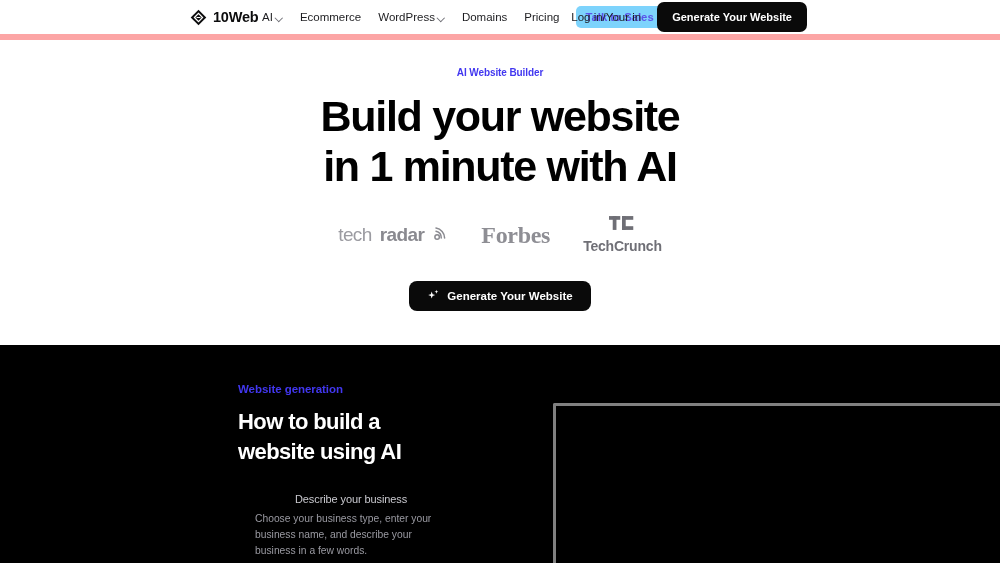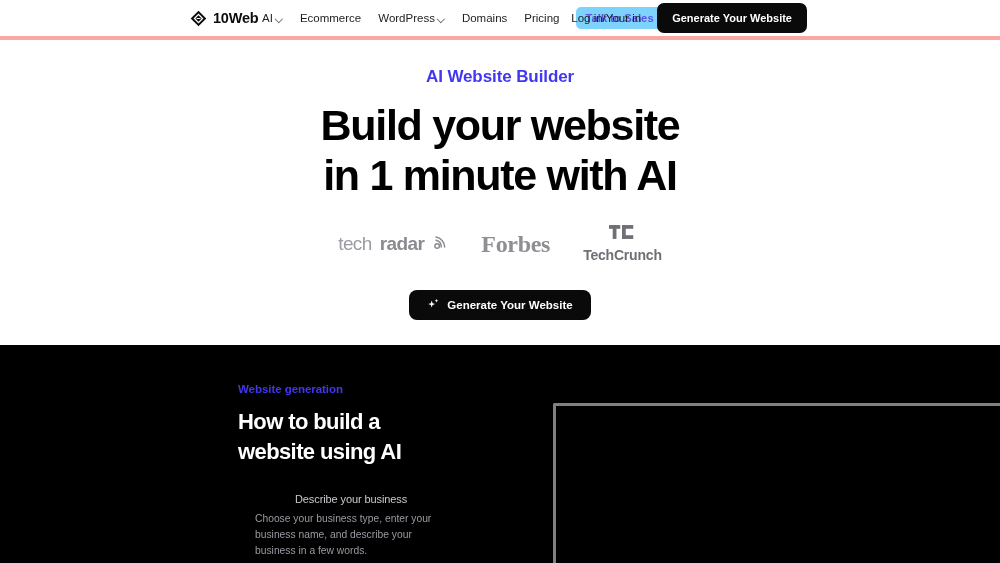--- a/index.html
+++ b/index.html
@@ -11,21 +11,21 @@
     background: #ffffff;
     font-family: "Liberation Sans", sans-serif;
     -webkit-font-smoothing: antialiased;
   }
 
   
   .nav {
     position: relative;
     height: 40px;
     background: #ffffff;
-    border-bottom: 4px solid #fca5a5;
+    border-bottom: 6px solid #fca5a5;
     display: flex;
     align-items: center;
   }
   .nav-inner {
     width: 100%;
     height: 100%;
     position: relative;
     display: flex;
     align-items: center;
   }
@@ -118,21 +118,21 @@
   
   .hero {
     height: 305px;
     background: #ffffff;
     display: flex;
     flex-direction: column;
     align-items: center;
     padding-top: 27px;
   }
   .eyebrow {
-    font-size: 17px;
+    font-size: 10px;
     font-weight: 700;
     color: #4237f0;
     letter-spacing: -0.1px;
   }
   .hero-title {
     margin-top: 13px;
     text-align: center;
     font-size: 43px;
     line-height: 50px;
     font-weight: 800;

